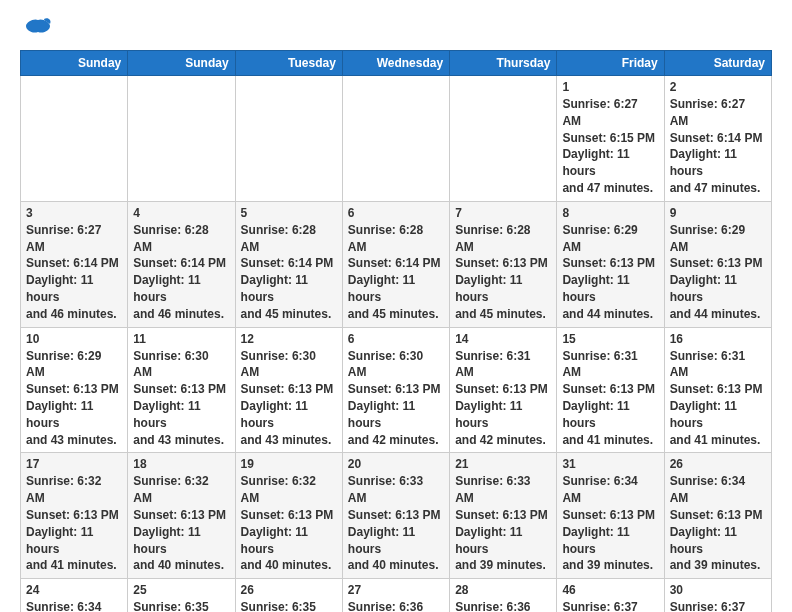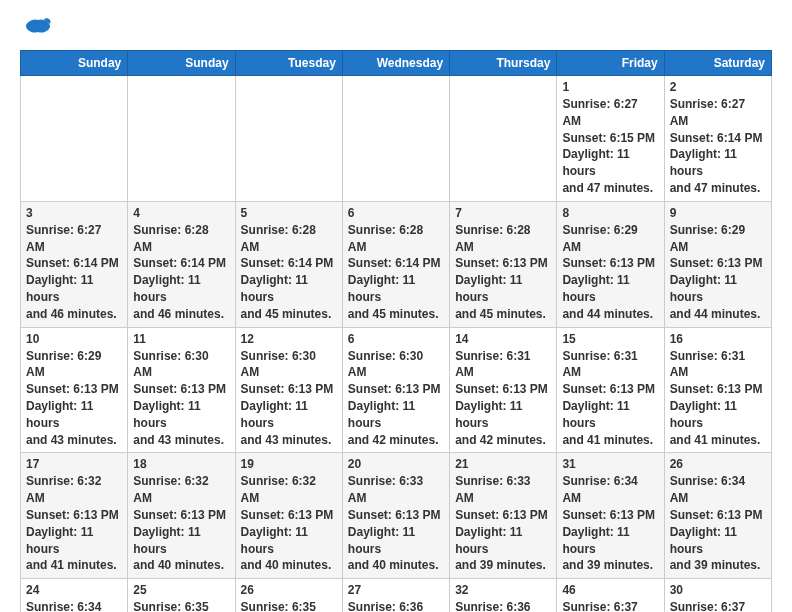--- a/index.html
+++ b/index.html
@@ -337,21 +337,21 @@
 and 38 minutes.</div>
           </td>
           <td>
             <span class="day-num">27</span>
             <div class="day-info" style="white-space: pre-line;">Sunrise: 6:36 AM
 Sunset: 6:14 PM
 Daylight: 11 hours
 and 38 minutes.</div>
           </td>
           <td>
-            <span class="day-num">32</span>
+            <span class="day-num">28</span>
             <div class="day-info" style="white-space: pre-line;">Sunrise: 6:36 AM
 Sunset: 6:14 PM
 Daylight: 11 hours
 and 37 minutes.</div>
           </td>
           <td>
             <span class="day-num">46</span>
             <div class="day-info" style="white-space: pre-line;">Sunrise: 6:37 AM
 Sunset: 6:14 PM
 Daylight: 11 hours

